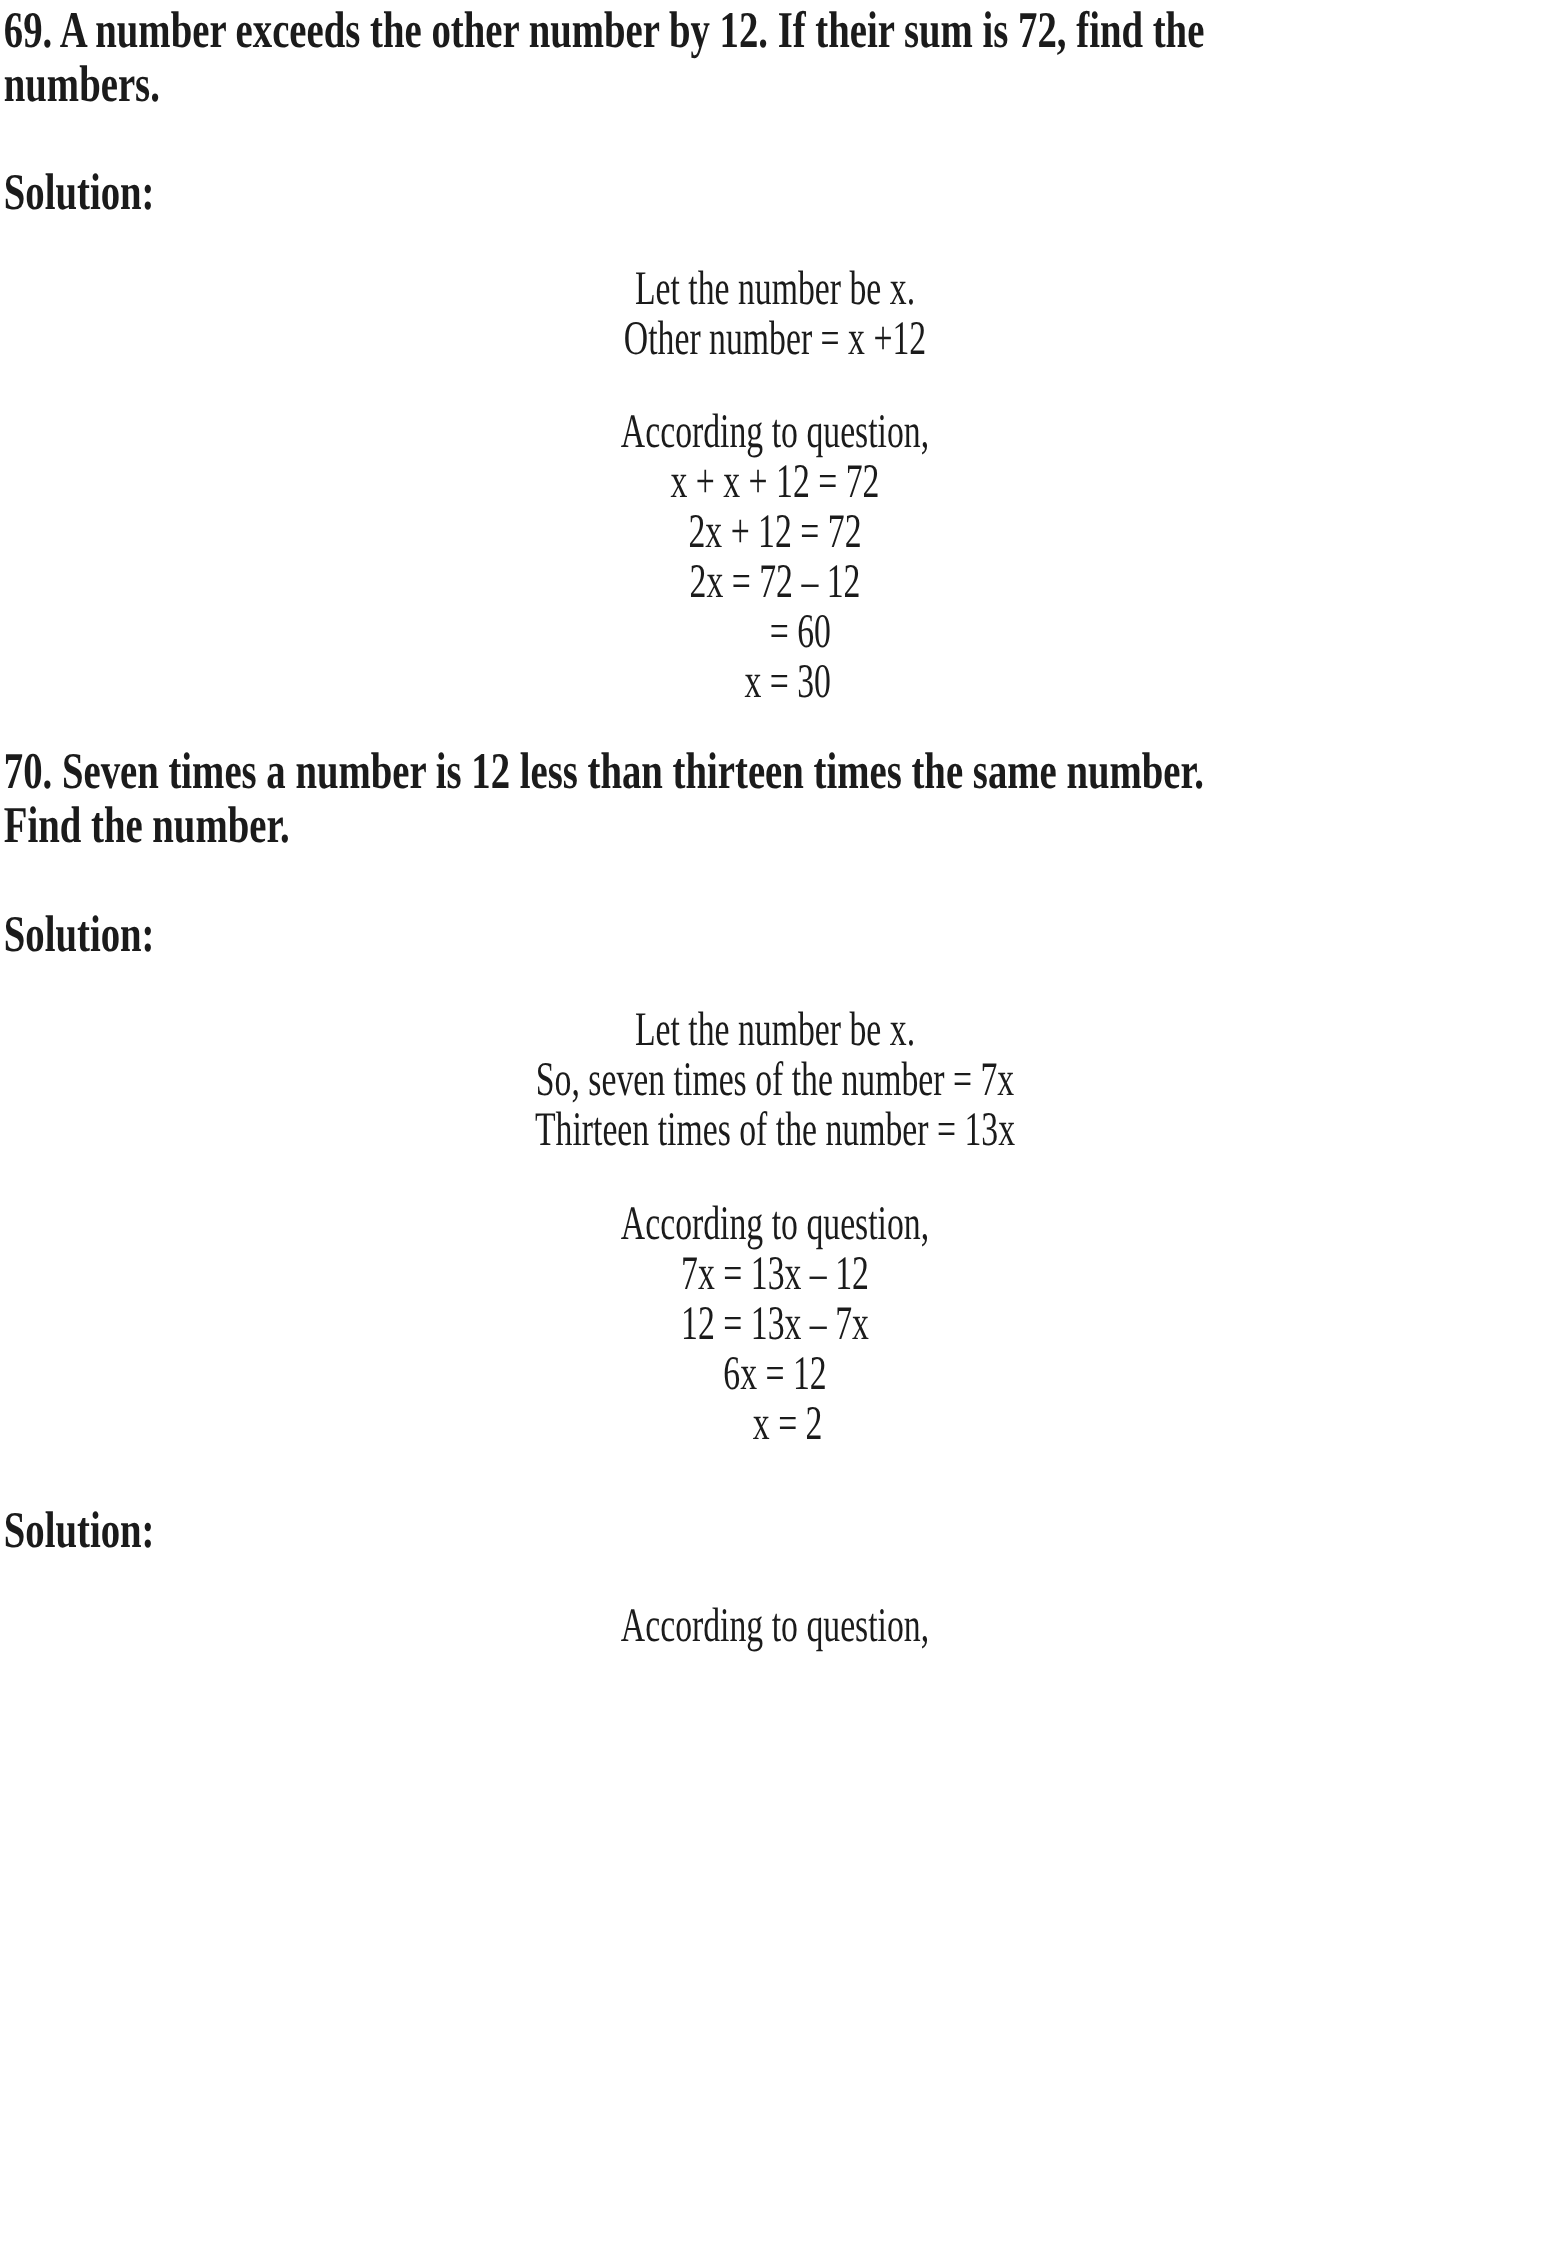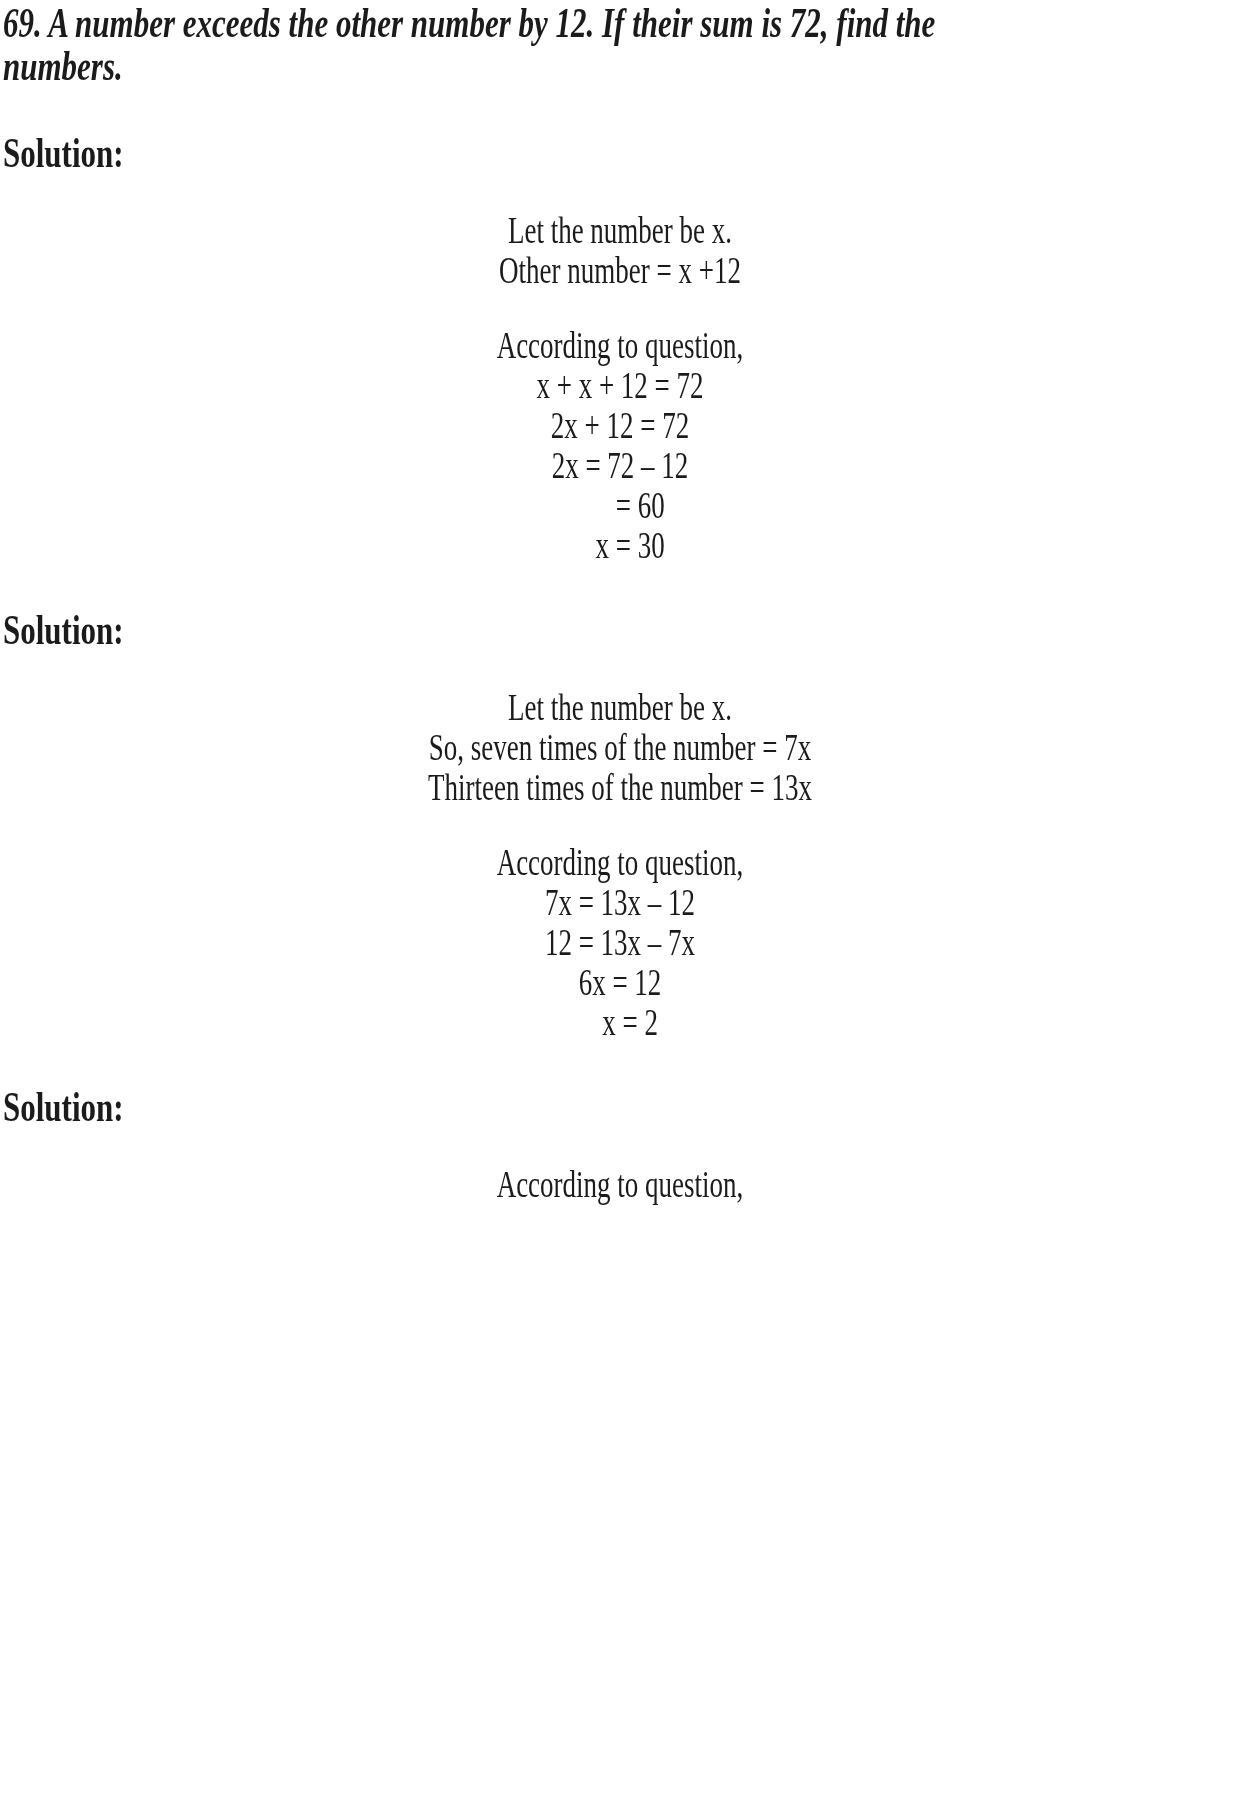--- a/index.html
+++ b/index.html
@@ -7,21 +7,21 @@
     position: relative;
     width: 1237px;
     height: 1798px;
     background: #ffffff;
     color: #1b1b1b;
     overflow: hidden;
     font-family: "Liberation Serif", serif;
     padding: 2px 0 0 3px;
     box-sizing: border-box;
   }
-  .problem-heading { margin-top: 30px; font-style: italic; }
+  .problem-heading { margin-top: 30px; }
   .problem:first-child .problem-heading { margin-top: 0; }
   .h-line {
     font-weight: bold;
     font-size: 31px;
     line-height: 43px;
     white-space: nowrap;
     transform: scaleY(1.33);
     transform-origin: left center;
   }
   .s-label {
@@ -61,20 +61,24 @@
       <div class="b-line">According to question,</div>
       <div class="b-line">x + x + 12 = 72</div>
       <div class="b-line">2x + 12 = 72</div>
       <div class="b-line">2x = 72 – 12</div>
       <div class="b-line">&nbsp;&nbsp;&nbsp;&nbsp;&nbsp;&nbsp;= 60</div>
       <div class="b-line">&nbsp;&nbsp;&nbsp;x = 30</div>
     </div>
   </section>
 
   <section class="problem">
+    <div class="problem-heading">
+      <div class="h-line">70. Seven times a number is 12 less than thirteen times the same number.</div>
+      <div class="h-line">Find the number.</div>
+    </div>
     <div class="s-label">Solution:</div>
     <div class="para">
       <div class="b-line">Let the number be x.</div>
       <div class="b-line">So, seven times of the number = 7x</div>
       <div class="b-line">Thirteen times of the number = 13x</div>
     </div>
     <div class="para">
       <div class="b-line">According to question,</div>
       <div class="b-line">7x = 13x – 12</div>
       <div class="b-line">12 = 13x – 7x</div>

